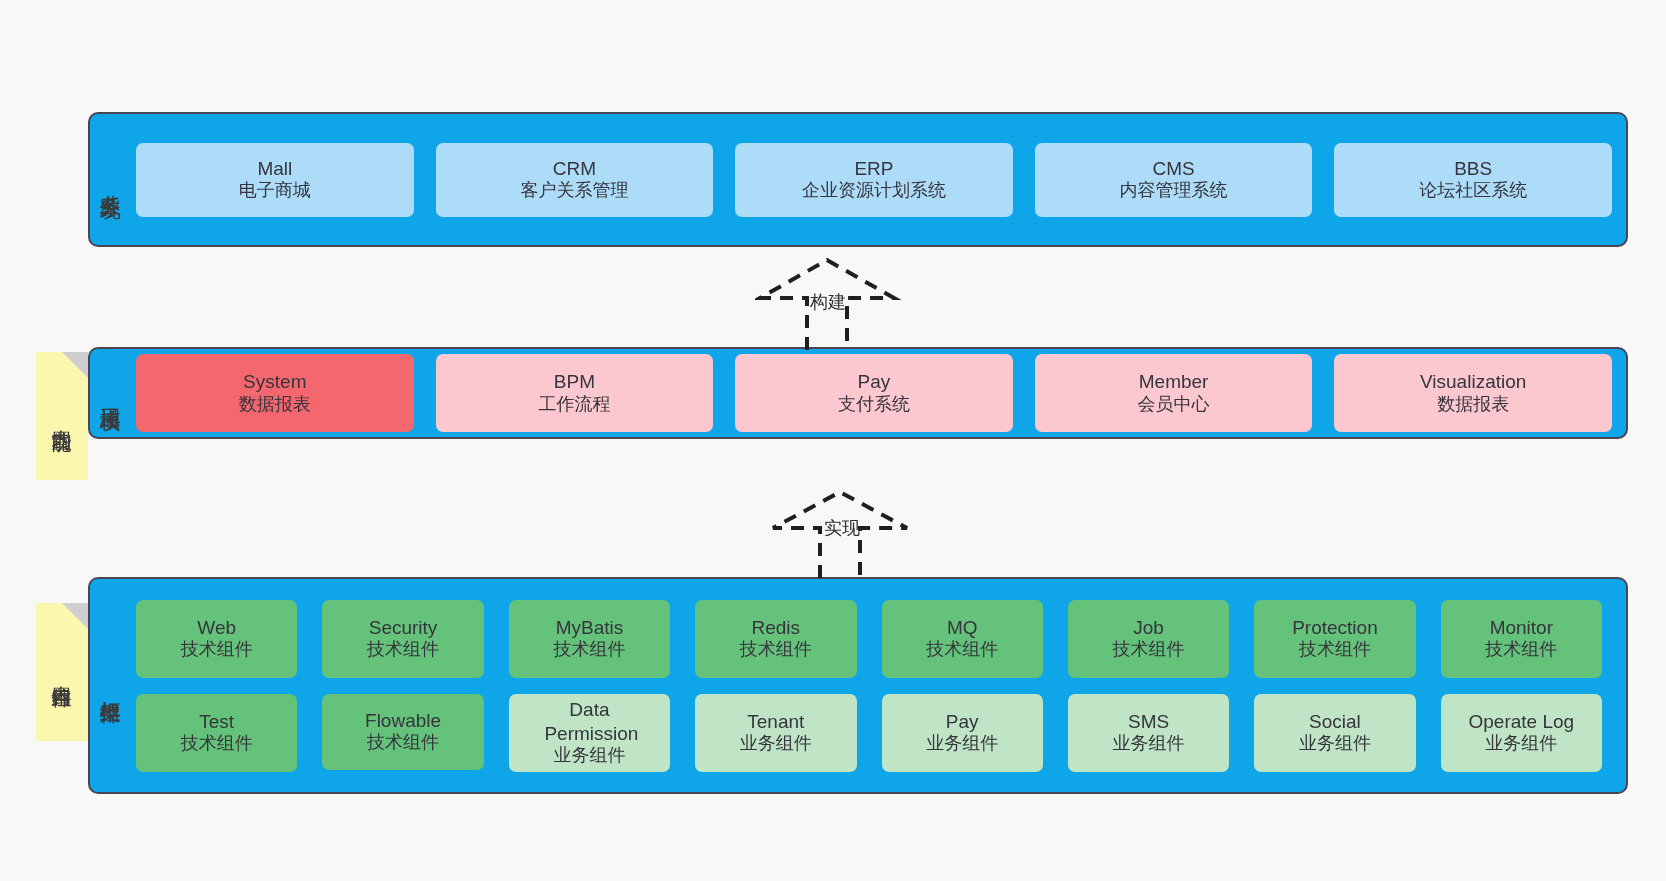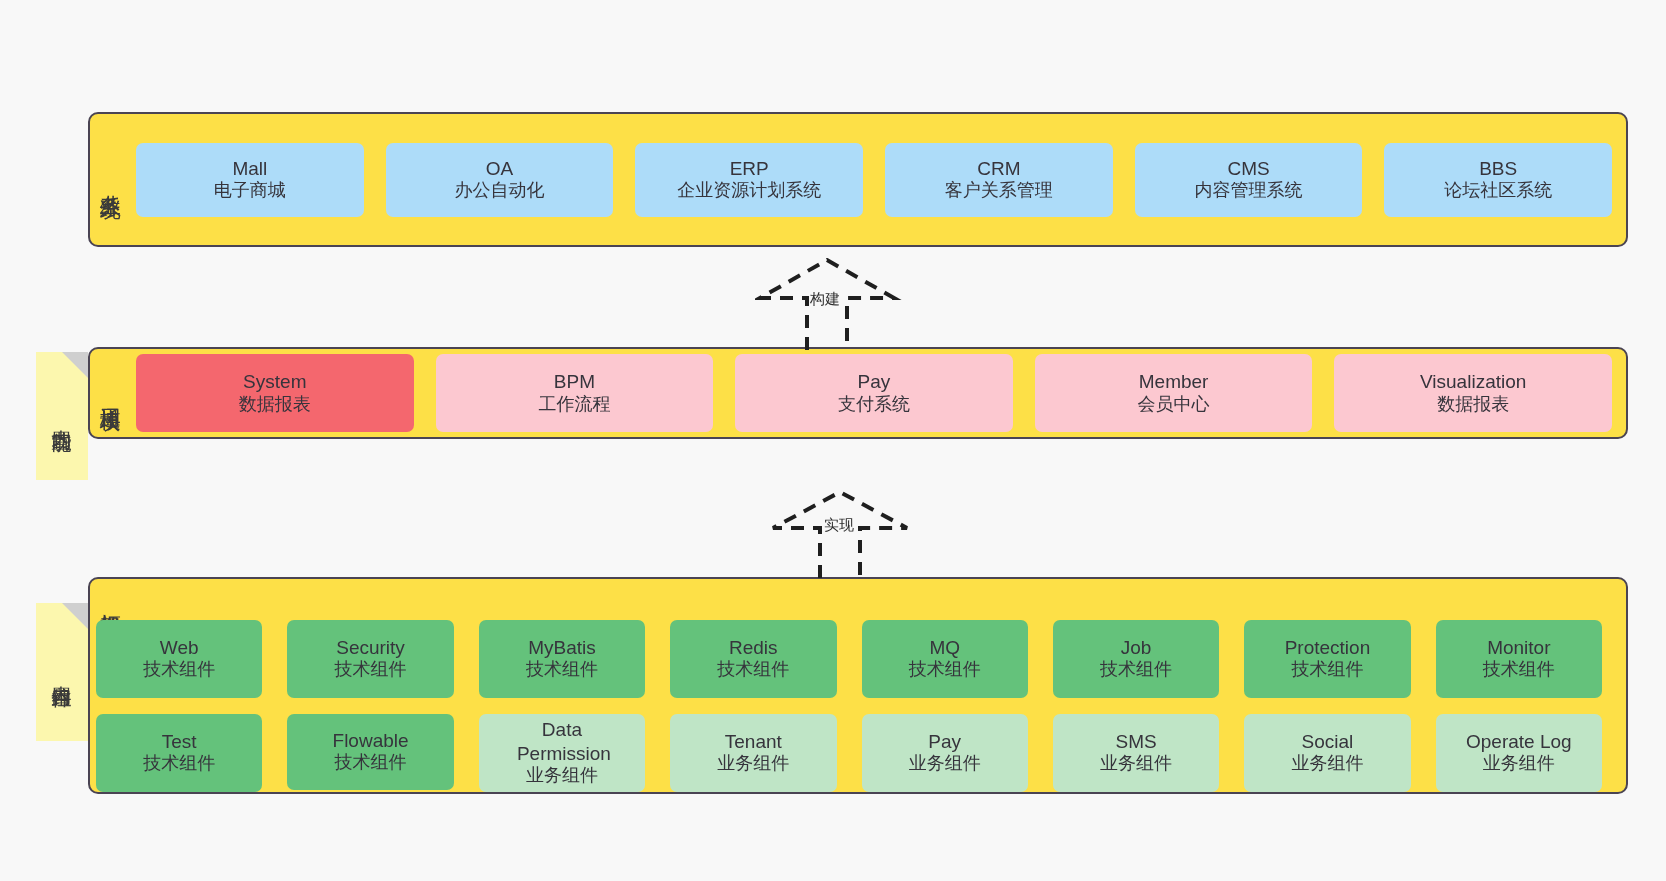--- a/index.html
+++ b/index.html
@@ -19,21 +19,21 @@
   #canvas {
     position: absolute;
     left: 0; top: 0;
     width: 1666px;
     height: 881px;
   }
 
   
   .layer {
     position: absolute;
-    background: #fde047;
+    background: #0ea5e9;
     border: 2px solid #4a4453;
     border-radius: 10px;
     box-sizing: border-box;
     display: flex;
     flex-direction: row;
     align-items: stretch;
   }
   .layer-title {
     width: 40px;
     flex: 0 0 40px;
@@ -113,51 +113,47 @@
     border-left: 26px solid transparent;
   }
 
   
   .arrow {
     position: absolute;
     z-index: 4;
   }
   .arrow-label {
     position: absolute;
-    font-size: 15px;
+    font-size: 18px;
     color: #2e2e2e;
     background: transparent;
     white-space: nowrap;
     user-select: none;
   }
 </style>
 </head>
 <body>
 
 <div id="canvas">
 
   <div class="layer" id="layer-business" style="left:88px; top:112px; width:1540px; height:135px;">
     <div class="layer-title">业务系统</div>
     <div class="layer-body">
       <div class="row">
         <div class="card c-blue" style="height:74px;">
           <div class="t1">Mall</div>
           <div class="t2">电子商城</div>
         </div>
         <div class="card c-blue" style="height:74px;">
-          <div class="t1">OA</div>
-          <div class="t2">办公自动化</div>
+          <div class="t1">CRM</div>
+          <div class="t2">客户关系管理</div>
         </div>
         <div class="card c-blue" style="height:74px;">
           <div class="t1">ERP</div>
           <div class="t2">企业资源计划系统</div>
-        </div>
-        <div class="card c-blue" style="height:74px;">
-          <div class="t1">CRM</div>
-          <div class="t2">客户关系管理</div>
         </div>
         <div class="card c-blue" style="height:74px;">
           <div class="t1">CMS</div>
           <div class="t2">内容管理系统</div>
         </div>
         <div class="card c-blue" style="height:74px;">
           <div class="t1">BBS</div>
           <div class="t2">论坛社区系统</div>
         </div>
       </div>
@@ -206,21 +202,21 @@
   <svg class="arrow" style="left:768px; top:490px; width:160px; height:88px;" viewBox="0 0 160 88">
     <polyline points="52,88 52,38 5,38 72,2 139,38 92,38 92,88" fill="none" stroke="#1f1f1f" stroke-width="4" stroke-dasharray="13,9" stroke-linecap="butt" stroke-linejoin="miter"></polyline>
   </svg>
   <div class="arrow-label" style="left:824px; top:516px;">实现</div>
 
   <div class="sticky" style="left:36px; top:603px; width:52px; height:138px;">
     <span class="fold"></span>
     <span>内置组件</span>
   </div>
 
-  <div class="layer" id="layer-framework" style="left:88px; top:577px; width:1540px; height:217px;flex-direction:column;">
+  <div class="layer" id="layer-framework" style="left:88px; top:577px; width:1540px; height:217px;">
     <div class="layer-title">框架组件</div>
     <div class="layer-body" style="gap:16px; padding-right:24px;">
 
       <div class="row" style="gap:25px;">
         <div class="card c-green" style="height:78px;">
           <div class="t1">Web</div>
           <div class="t2">技术组件</div>
         </div>
         <div class="card c-green" style="height:78px;">
           <div class="t1">Security</div>

